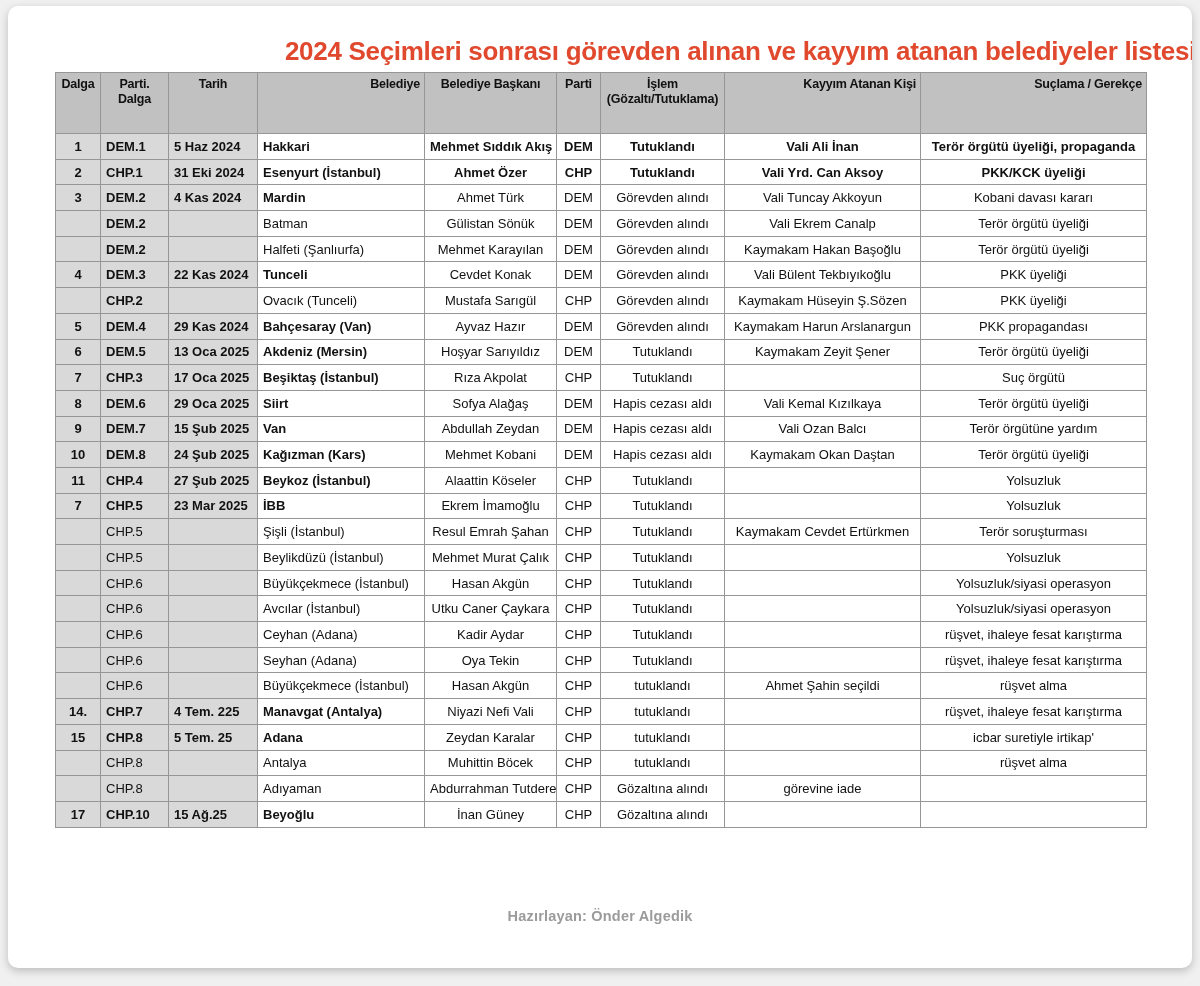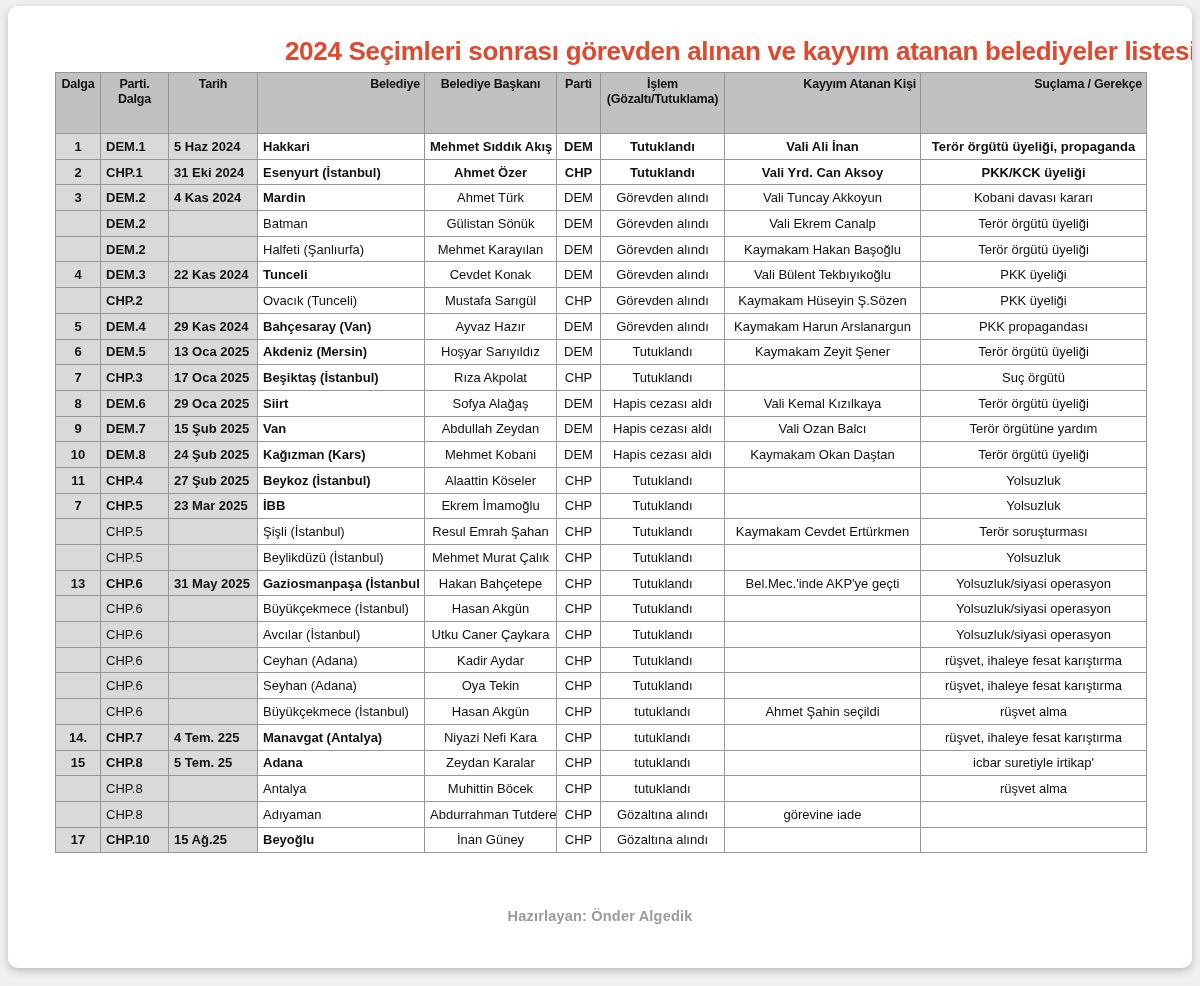--- a/index.html
+++ b/index.html
@@ -274,31 +274,20 @@
           <td class="a-left graycol">CHP.5</td>
           <td class="a-left graycol"></td>
           <td class="a-left">Beylikdüzü (İstanbul)</td>
           <td class="a-center">Mehmet Murat Çalık</td>
           <td class="a-center">CHP</td>
           <td class="a-center">Tutuklandı</td>
           <td class="a-center"></td>
           <td class="a-center">Yolsuzluk</td>
         </tr>
         <tr>
-          <td class="a-center graycol b">13</td>
-          <td class="a-left graycol b">CHP.6</td>
-          <td class="a-left graycol b">31 May 2025</td>
-          <td class="a-left b">Gaziosmanpaşa (İstanbul</td>
-          <td class="a-center">Hakan Bahçetepe</td>
-          <td class="a-center">CHP</td>
-          <td class="a-center">Tutuklandı</td>
-          <td class="a-center">Bel.Mec.'inde AKP'ye geçti</td>
-          <td class="a-center">Yolsuzluk/siyasi operasyon</td>
-        </tr>
-        <tr>
           <td class="a-center graycol"></td>
           <td class="a-left graycol">CHP.6</td>
           <td class="a-left graycol"></td>
           <td class="a-left">Büyükçekmece (İstanbul)</td>
           <td class="a-center">Hasan Akgün</td>
           <td class="a-center">CHP</td>
           <td class="a-center">Tutuklandı</td>
           <td class="a-center"></td>
           <td class="a-center">Yolsuzluk/siyasi operasyon</td>
         </tr>
@@ -344,21 +333,21 @@
           <td class="a-center">CHP</td>
           <td class="a-center">tutuklandı</td>
           <td class="a-center">Ahmet Şahin seçildi</td>
           <td class="a-center">rüşvet alma</td>
         </tr>
         <tr>
           <td class="a-center graycol b">14.</td>
           <td class="a-left graycol b">CHP.7</td>
           <td class="a-left graycol b">4 Tem. 225</td>
           <td class="a-left b">Manavgat (Antalya)</td>
-          <td class="a-center">Niyazi Nefi Kara</td>
+          <td class="a-center">Niyazi Nefi Vali</td>
           <td class="a-center">CHP</td>
           <td class="a-center">tutuklandı</td>
           <td class="a-center"></td>
           <td class="a-center">rüşvet, ihaleye fesat karıştırma</td>
         </tr>
         <tr>
           <td class="a-center graycol b">15</td>
           <td class="a-left graycol b">CHP.8</td>
           <td class="a-left graycol b">5 Tem. 25</td>
           <td class="a-left b">Adana</td>

